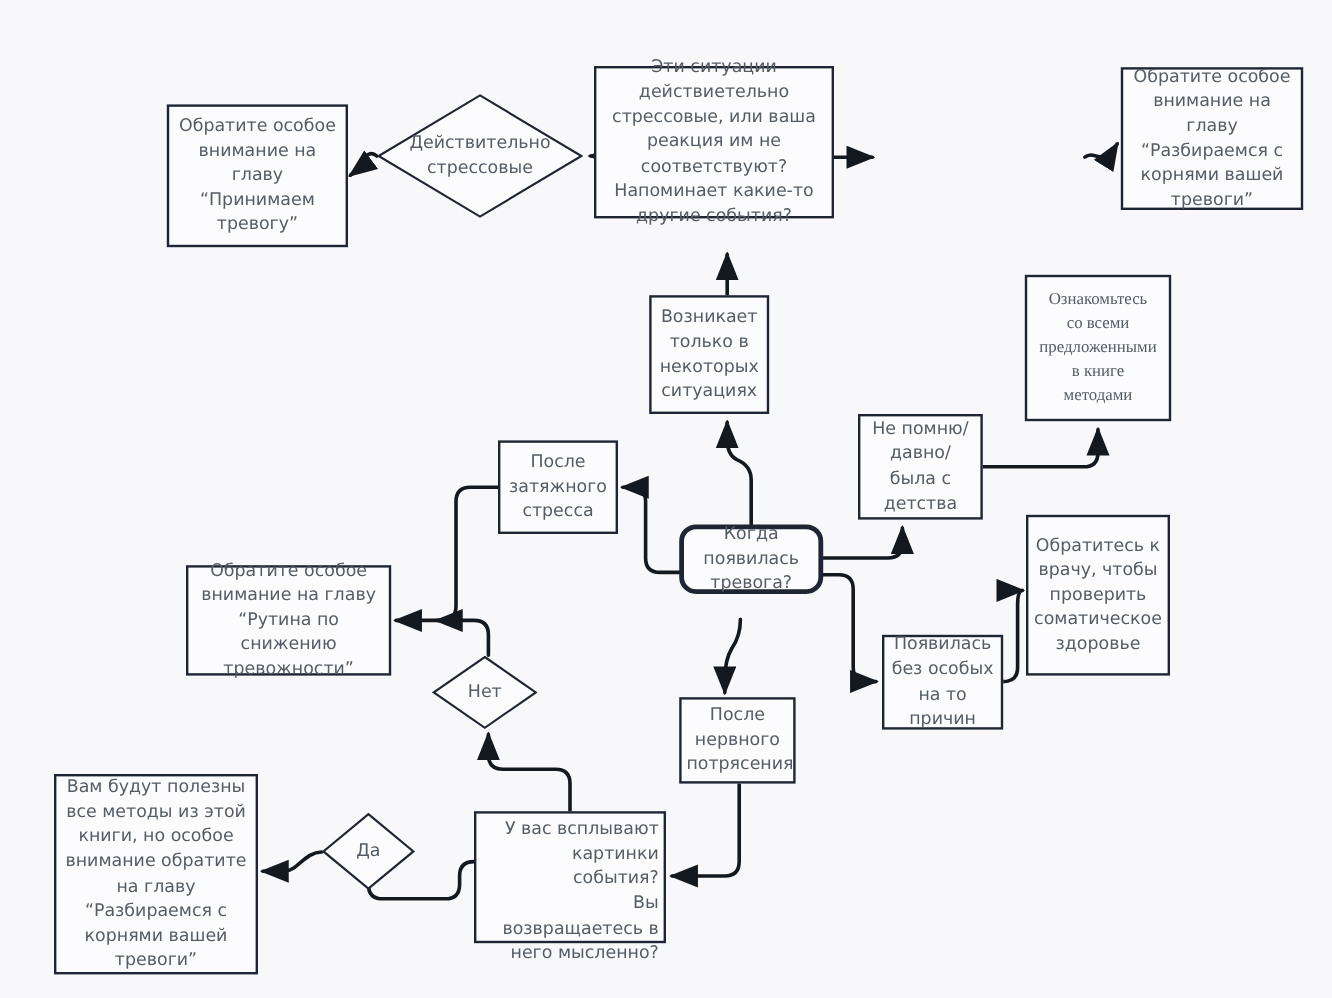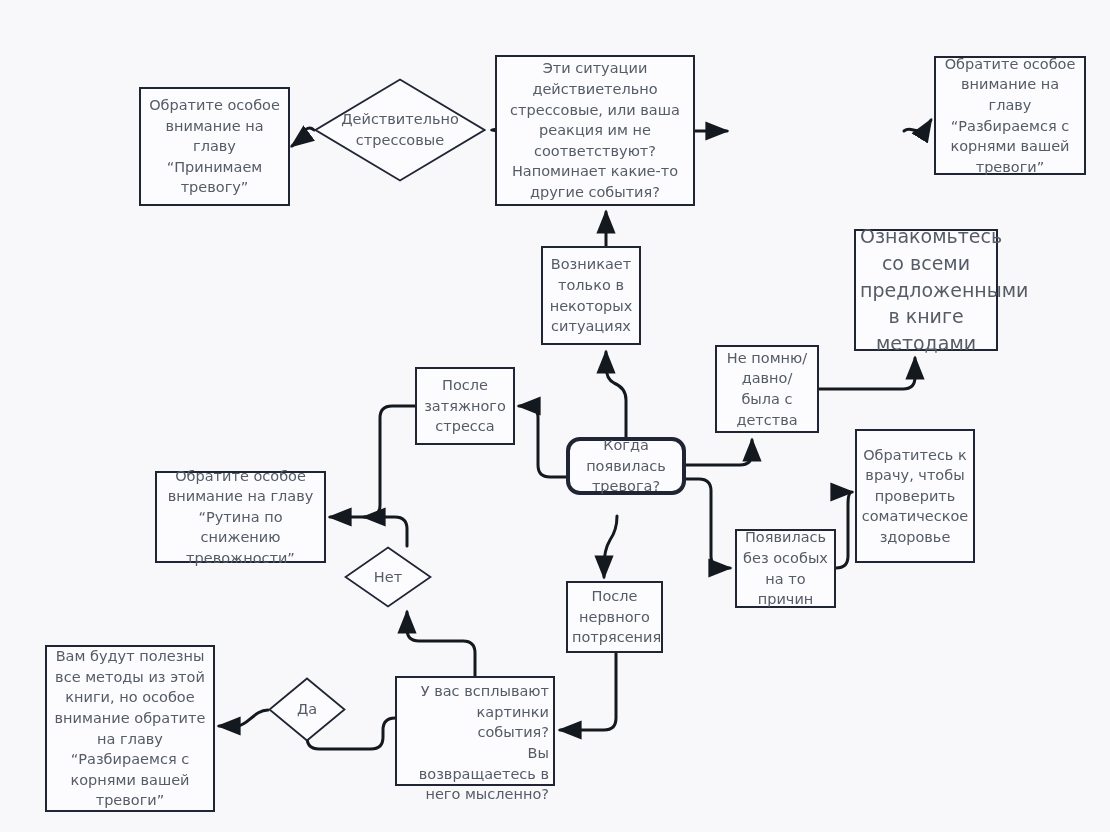--- a/index.html
+++ b/index.html
@@ -135,21 +135,21 @@
   </div>
 
   <div class="diamond-wrap" style="left:314px; top:78px; width:172px; height:104px;text-decoration:underline;">
     <svg class="diamond-shape" viewBox="0 0 172 104" preserveAspectRatio="none">
       <polygon points="86,1.5 170.5,52 86,102.5 1.5,52" fill="#fcfcfe" stroke="#1f2533" stroke-width="1.8"></polygon>
     </svg>
     <div class="diamond-label" style="font-size:14.5px;">Действительно
 стрессовые</div>
   </div>
 
-  <div class="node" style="left:495px; top:55px; width:200px; height:151px; font-size:14.5px;">
+  <div class="node" style="left:495px; top:55px; width:200px; height:127px; font-size:14.5px;">
     <span class="node-text">Эти ситуации
 действиетельно
 стрессовые, или ваша
 реакция им не
 соответствуют?
 Напоминает какие-то
 другие события?</span>
   </div>
 
 
@@ -161,21 +161,21 @@
 тревоги”</span>
   </div>
 
   <div class="node" style="left:541px; top:246px; width:100px; height:99px; font-size:14.5px;">
     <span class="node-text">Возникает
 только в
 некоторых
 ситуациях</span>
   </div>
 
-  <div class="node" style="left:854px; top:229px; width:144px; height:122px; font-size:19px;">
+  <div class="node" style="left:854px; top:229px; width:122px; height:122px; font-size:14px;font-family:Liberation Serif, serif;">
     <span class="node-text">Ознакомьтесь
 со всеми
 предложенными
 в книге
 методами</span>
   </div>
 
   <div class="node" style="left:415px; top:367px; width:100px; height:78px; font-size:14.5px;">
     <span class="node-text">После
 затяжного
@@ -210,21 +210,21 @@
 тревожности”</span>
   </div>
 
   <div class="node" style="left:735px; top:529px; width:101px; height:79px; font-size:14.5px;">
     <span class="node-text">Появилась
 без особых
 на то
 причин</span>
   </div>
 
-  <div class="diamond-wrap" style="left:344px; top:546px; width:88px; height:62px;">
+  <div class="diamond-wrap" style="left:360px; top:546px; width:88px; height:62px;">
     <svg class="diamond-shape" viewBox="0 0 88 62" preserveAspectRatio="none">
       <polygon points="44,1.5 86.5,31 44,60.5 1.5,31" fill="#fcfcfe" stroke="#1f2533" stroke-width="1.8"></polygon>
     </svg>
     <div class="diamond-label" style="font-size:14.5px;">Нет</div>
   </div>
 
   <div class="node" style="left:566px; top:581px; width:97px; height:72px; font-size:14.5px;">
     <span class="node-text">После
 нервного
 потрясения</span>

